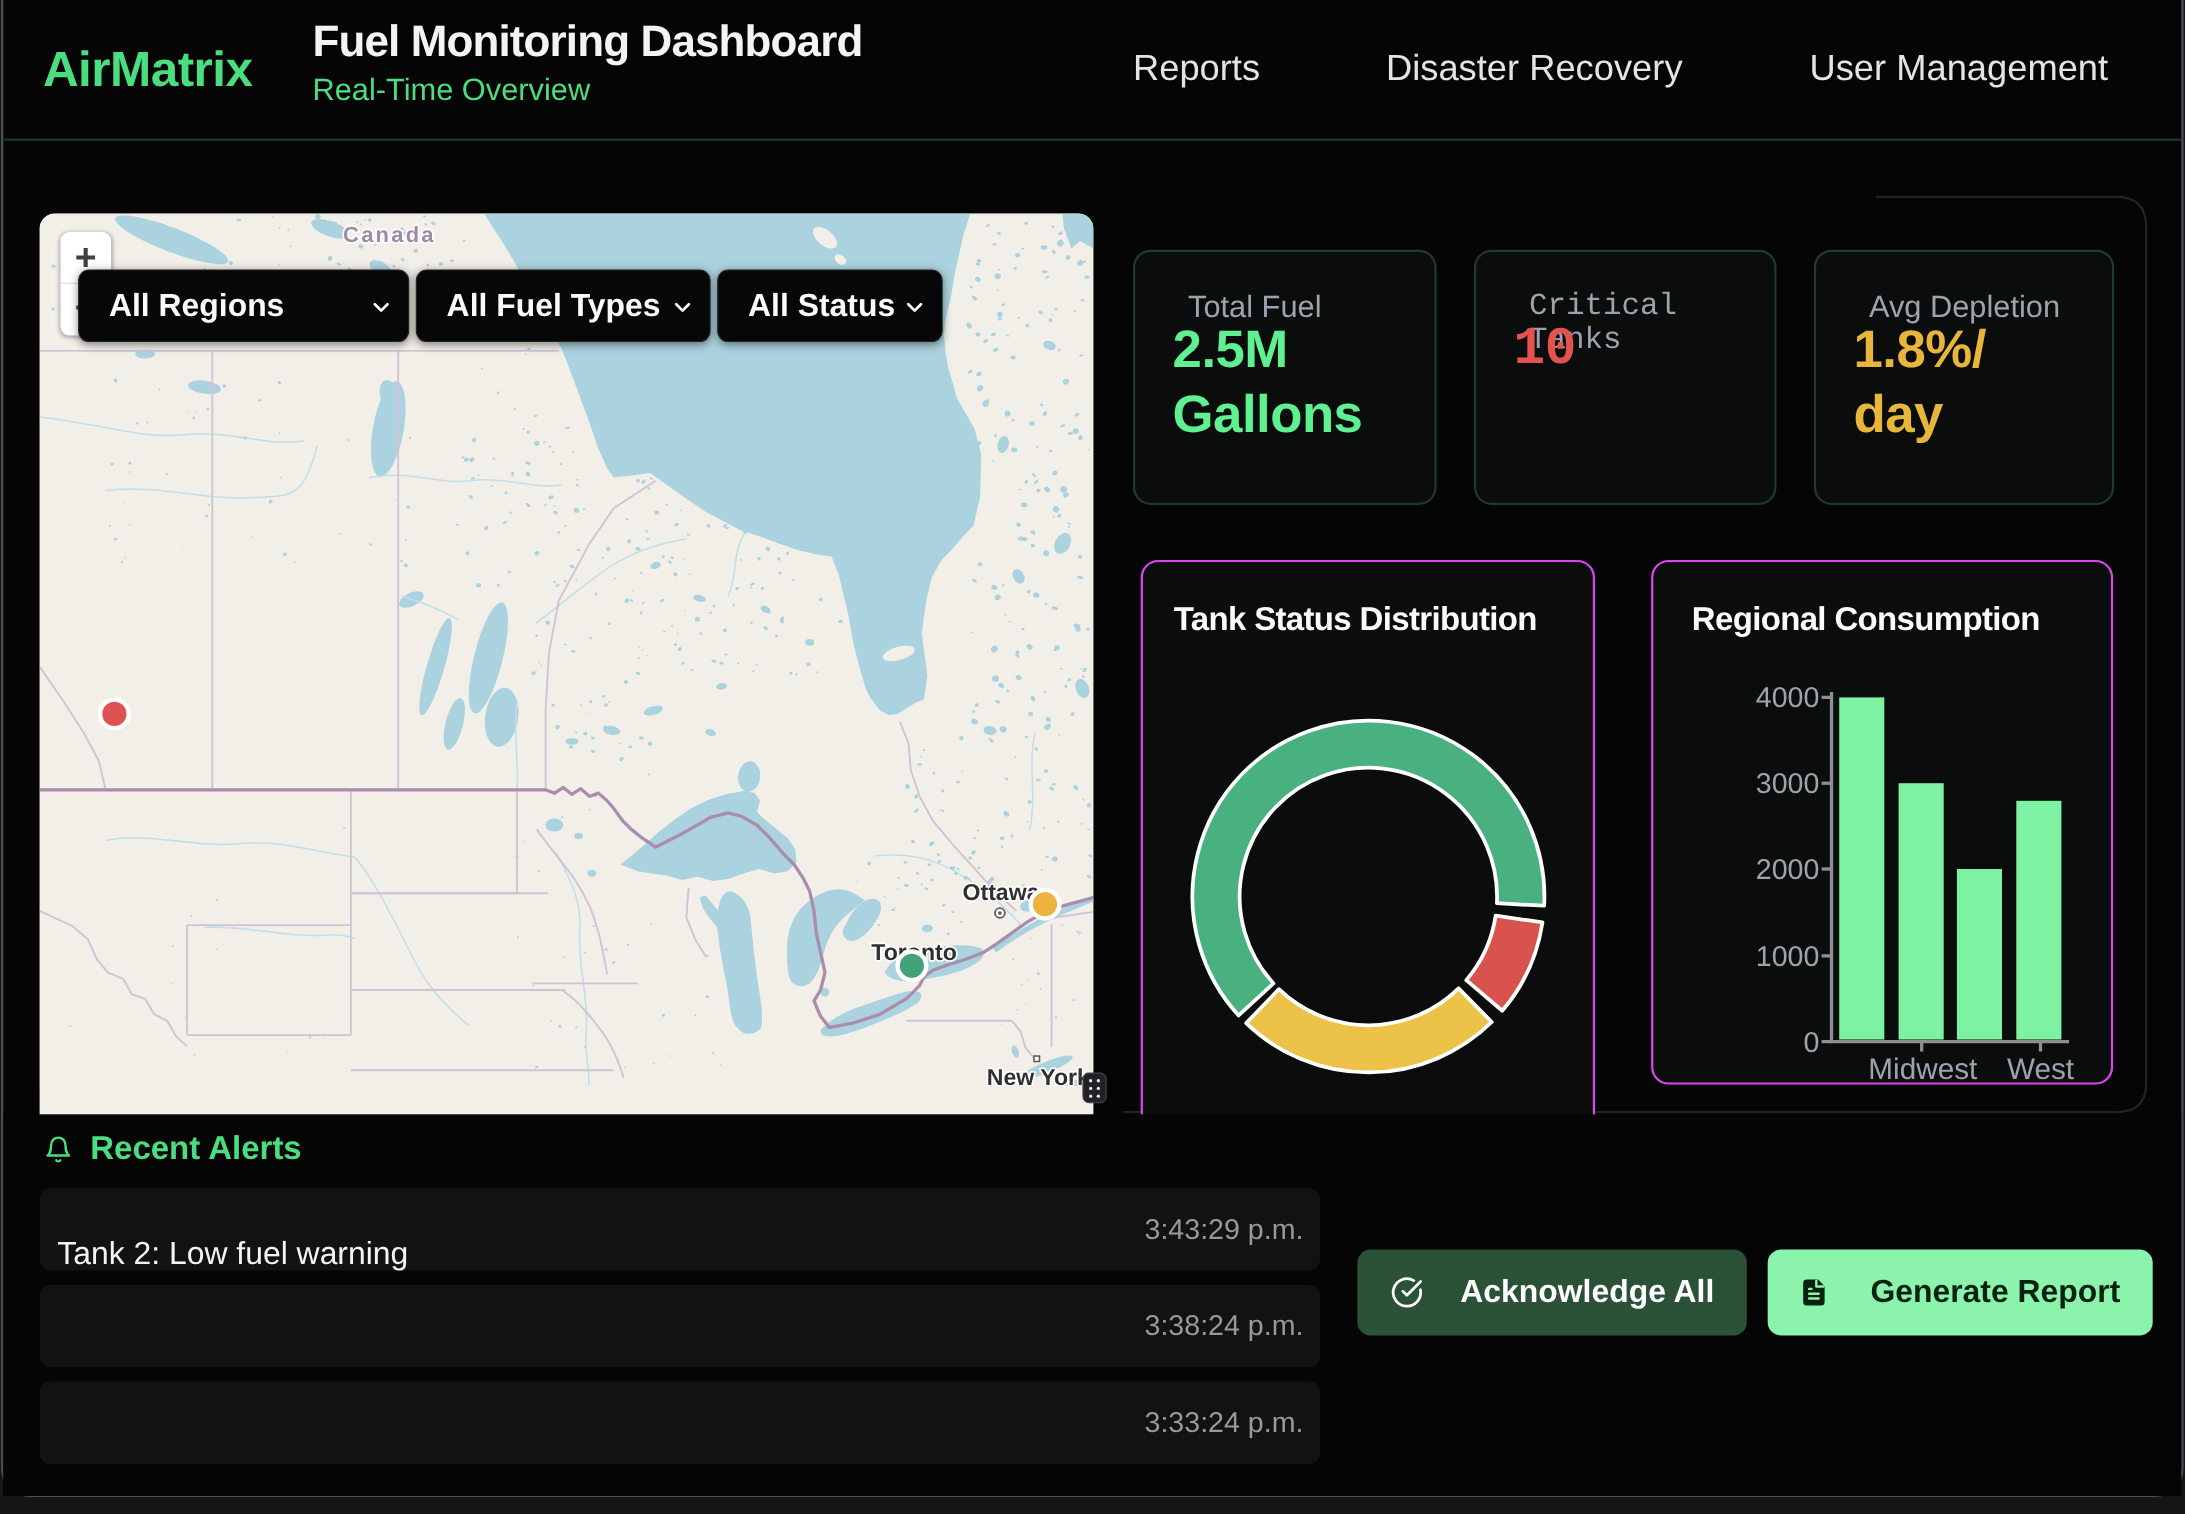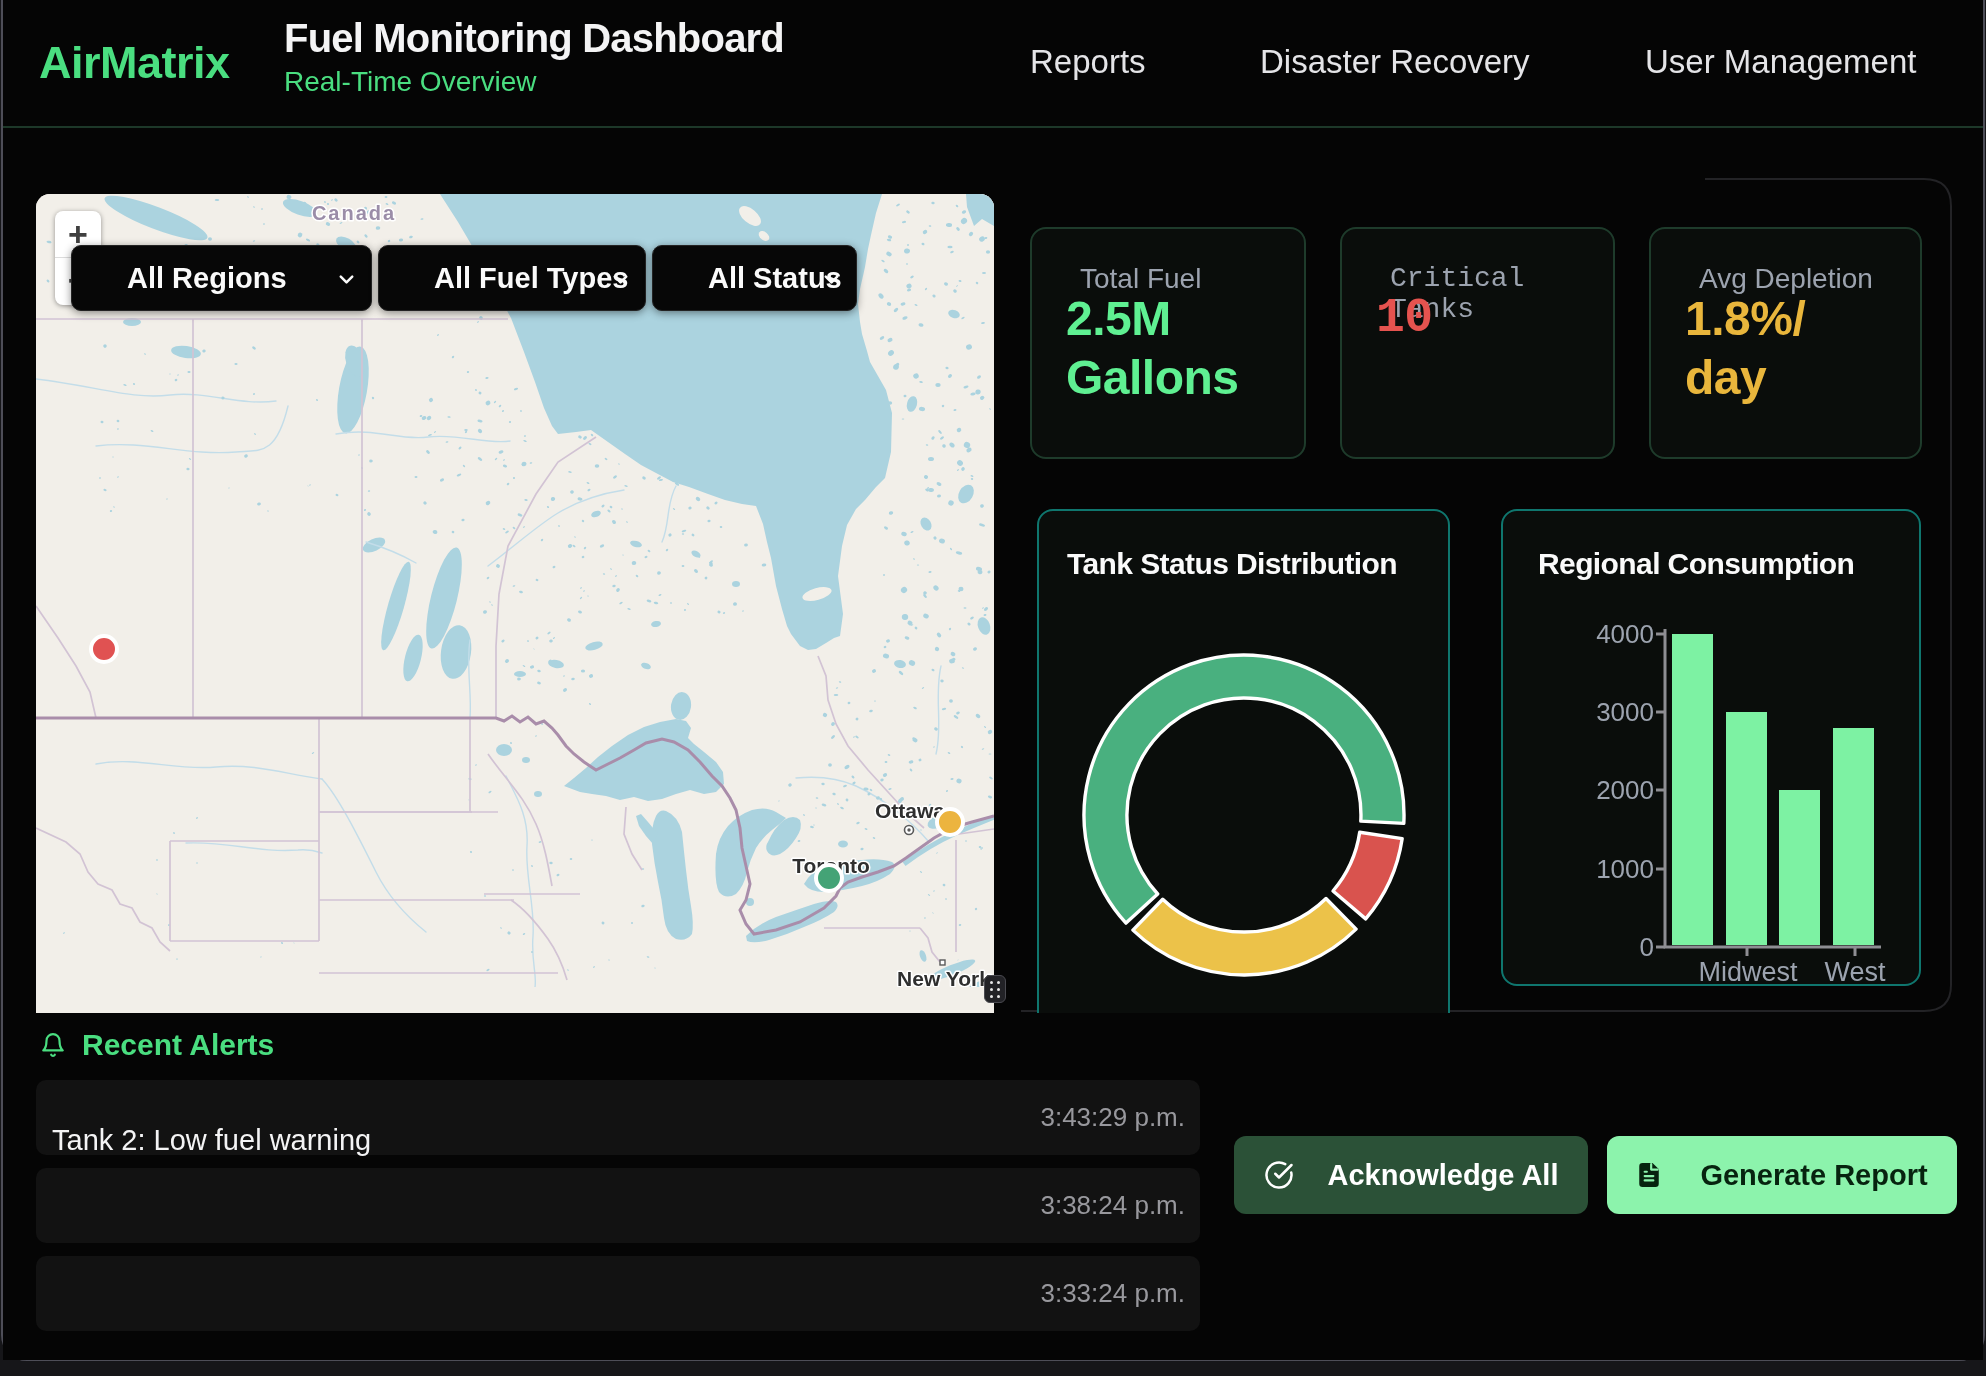--- a/index.html
+++ b/index.html
@@ -8,30 +8,30 @@
 .hdrline { position:absolute; left:3px; top:126px; width:1980px; height:2px; background:#1d3829; }
 
 .logo { position:absolute; left:39px; top:37px; font-size:45px; font-weight:700; color:#4ade80; letter-spacing:-0.5px; }
 .title { position:absolute; left:284px; top:16px; font-size:40px; font-weight:700; color:#f4f4f5; letter-spacing:-0.8px; }
 .subtitle { position:absolute; left:284px; top:66px; font-size:28px; color:#4ade80; }
 .nav { position:absolute; top:43px; font-size:33px; color:#e4e4e7; }
 .map { position:absolute; left:36px; top:194px; width:958px; height:902px; border-radius:14px; overflow:hidden; background:#f2efe9; }
 .zoomctl { position:absolute; left:55px; top:211px; width:46px; height:94px; background:#ffffff; border-radius:8px; box-shadow:0 1px 5px rgba(0,0,0,0.4); }
 .zoomctl .plus { position:absolute; left:0; top:0; width:46px; height:47px; color:#3f3f3f; font-size:34px; font-weight:700; text-align:center; line-height:46px; border-bottom:1px solid #dcdcdc; }
 .zoomctl .minus { position:absolute; left:0; top:47px; width:46px; height:47px; color:#3f3f3f; font-size:34px; font-weight:700; text-align:center; line-height:44px; }
-.dd { position:absolute; top:245px; height:66px; background:#070707; border:1px solid #232323; border-radius:10px; box-shadow:0 2px 8px rgba(0,0,0,0.45); color:#fafafa; font-size:29px; font-weight:600; display:flex; align-items:center;padding-left:28px; }
+.dd { position:absolute; top:245px; height:66px; background:#070707; border:1px solid #232323; border-radius:10px; box-shadow:0 2px 8px rgba(0,0,0,0.45); color:#fafafa; font-size:29px; font-weight:600; display:flex; align-items:center; }
 .dd .tx { margin-left:27px; }
 .dd svg { position:absolute; right:13px; top:22px; }
 .marker { position:absolute; width:30px; height:30px; border-radius:50%; border:4px solid #ffffff; }
 .handle { position:absolute; left:984px; top:975px; width:22px; height:28px; background:#222226; border:1px solid #4a4a50; border-radius:6px; }
 .handle i { position:absolute; width:3px; height:3px; border-radius:50%; background:#e8e8e8; }
 .card { position:absolute; top:227px; height:232px; background:#0a0d0b; border:2px solid #1e3b2b; border-radius:16px; }
 .card .lbl { position:absolute; left:48px; top:34px; font-size:28px; color:#9ca3af; }
 .card .val { position:absolute; left:34px; top:60px; font-size:48px; font-weight:700; line-height:59px; letter-spacing:-0.5px; }
-.chartcard { position:absolute; top:509px; background:#0a0d0b; border:2px solid #0f766e; border-radius:16px; }
+.chartcard { position:absolute; top:509px; background:#0a0d0b; border:2px solid #d946ef; border-radius:16px; }
 .chartcard .ct { position:absolute; left:28px; top:36px; font-size:30px; font-weight:700; color:#fafafa; letter-spacing:-0.6px; }
 .alertrow { position:absolute; left:36px; width:1164px; height:75px; background:#121212; border-radius:10px; }
 .alertrow .t { position:absolute; left:16px; top:21px; font-size:29px; color:#f4f4f5;margin-top:23px; }
 .alertrow .ts { position:absolute; right:15px; top:22px; font-size:26px; color:#98989d; }
 .btn { position:absolute; top:1136px; height:78px; border-radius:12px; display:flex; align-items:center; justify-content:center; font-weight:700; font-size:29px; }
 </style></head>
 <body>
 <div class="win"></div>
 <div class="hdrline"></div>
 <svg class="abs" style="left:0; top:0;" width="1986" height="1376">

